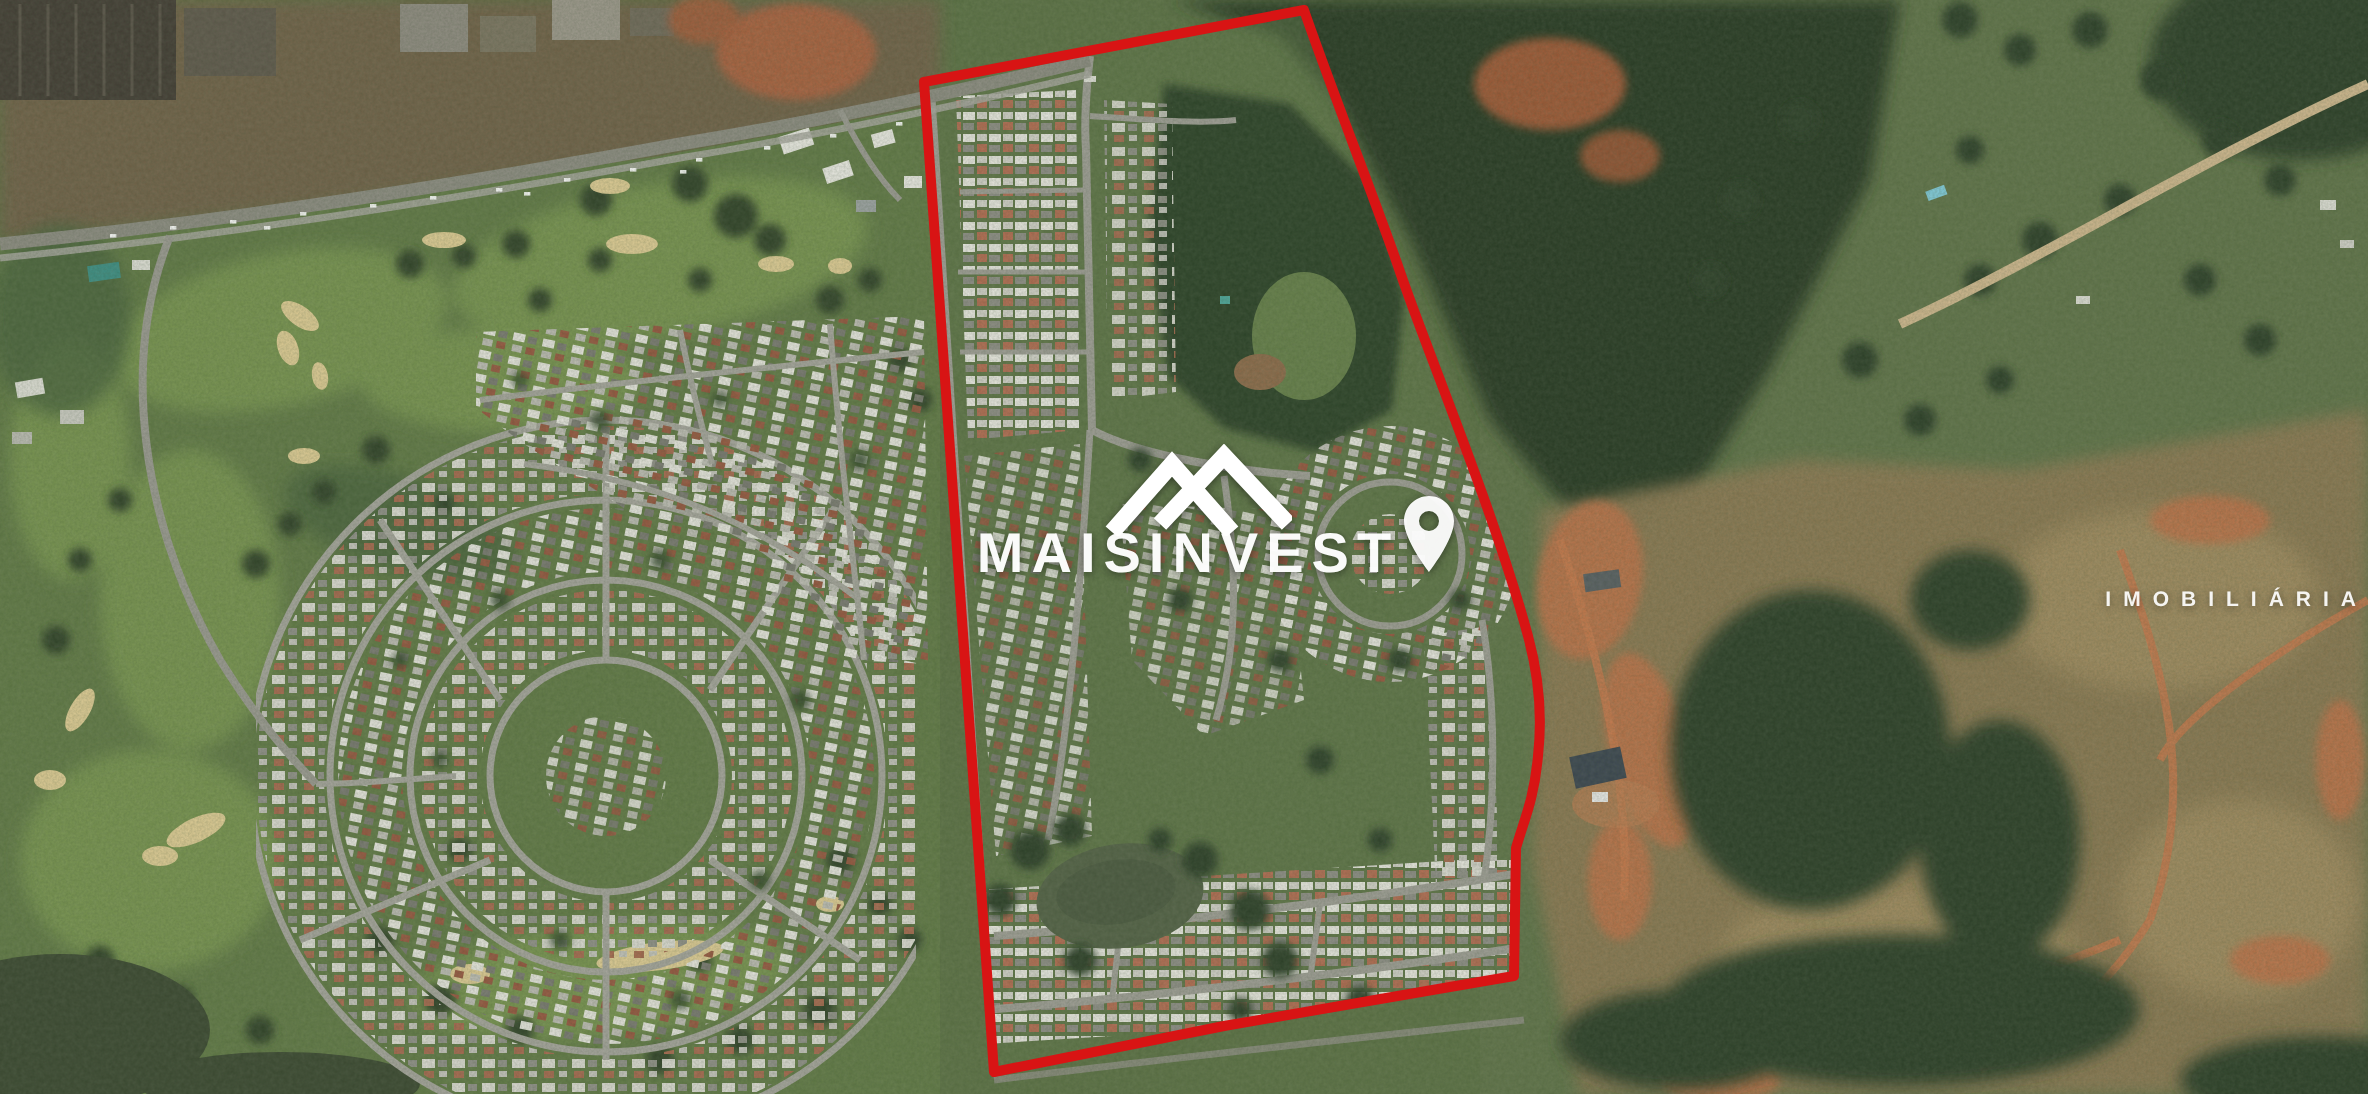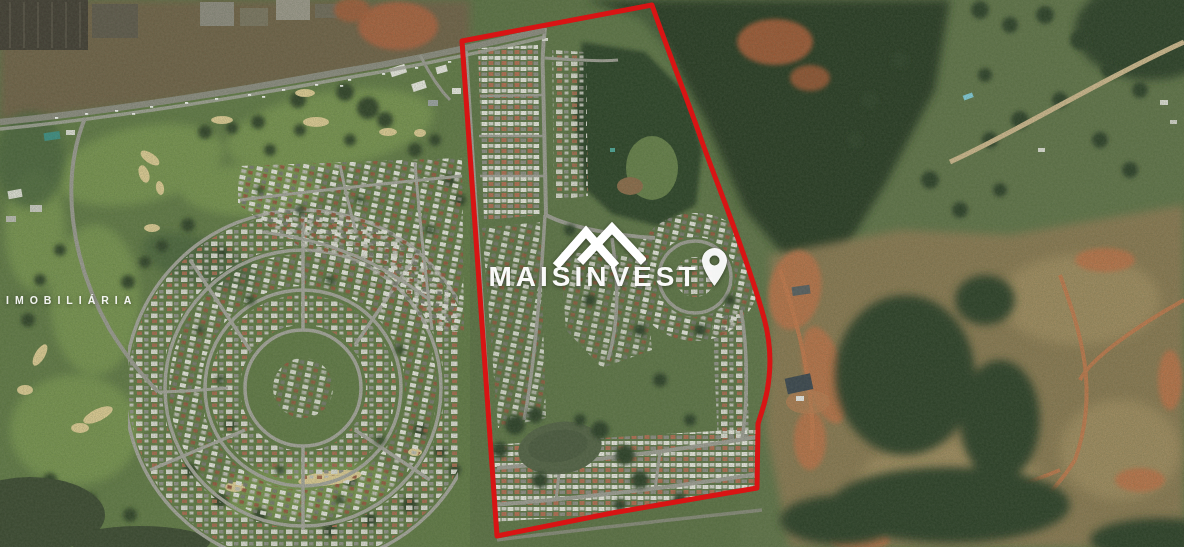--- a/index.html
+++ b/index.html
@@ -3,21 +3,21 @@
 <meta charset="utf-8">
 <style>
   html,body{margin:0;padding:0;background:#1b1b1b;}
   .stage{position:relative;width:1184px;height:547px;overflow:hidden;font-family:"Liberation Sans",sans-serif;}
   .scene{position:absolute;inset:0;display:block;}
   .watermark{position:absolute;inset:0;pointer-events:none;color:#fff;
              filter:drop-shadow(0 1px 2px rgba(0,0,0,.45));}
   .wm-roof{position:absolute;left:550px;top:222px;}
   .wm-brand{position:absolute;left:0;top:261px;width:100%;text-align:center;
             font-size:28px;font-weight:bold;letter-spacing:4px;text-indent:4px;opacity:.97;}
-  .wm-sub{position:absolute;left:0;top:294px;width:100%;text-align:left;
+  .wm-sub{position:absolute;left:0;top:294px;width:100%;text-align:right;
           font-size:10.5px;font-weight:bold;letter-spacing:6px;text-indent:6px;opacity:.92;}
   .wm-pin{position:absolute;left:701px;top:247px;opacity:.95;}
 </style>
 </head>
 <body>
 
 <div class="stage">
 
 <svg class="scene" width="1184" height="547" viewBox="0 0 1184 547" xmlns="http://www.w3.org/2000/svg">
   <defs>

